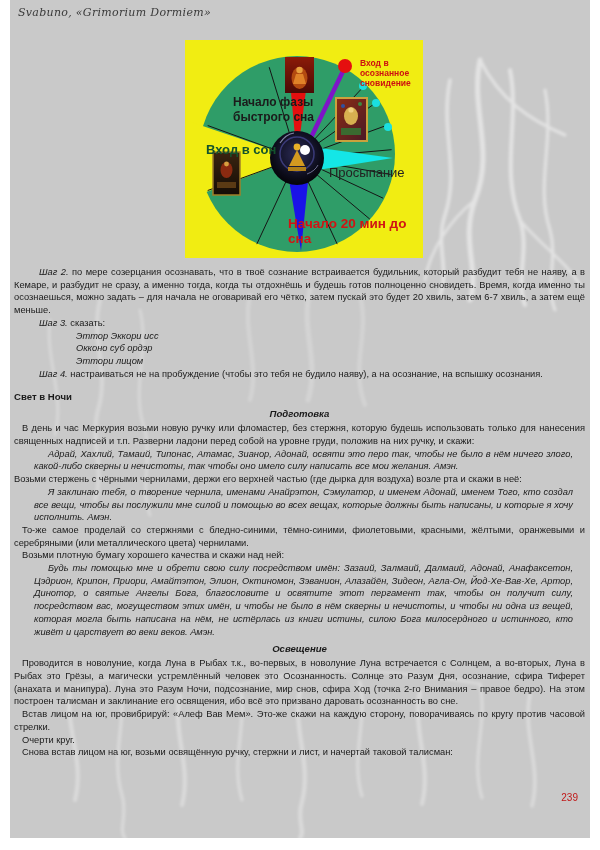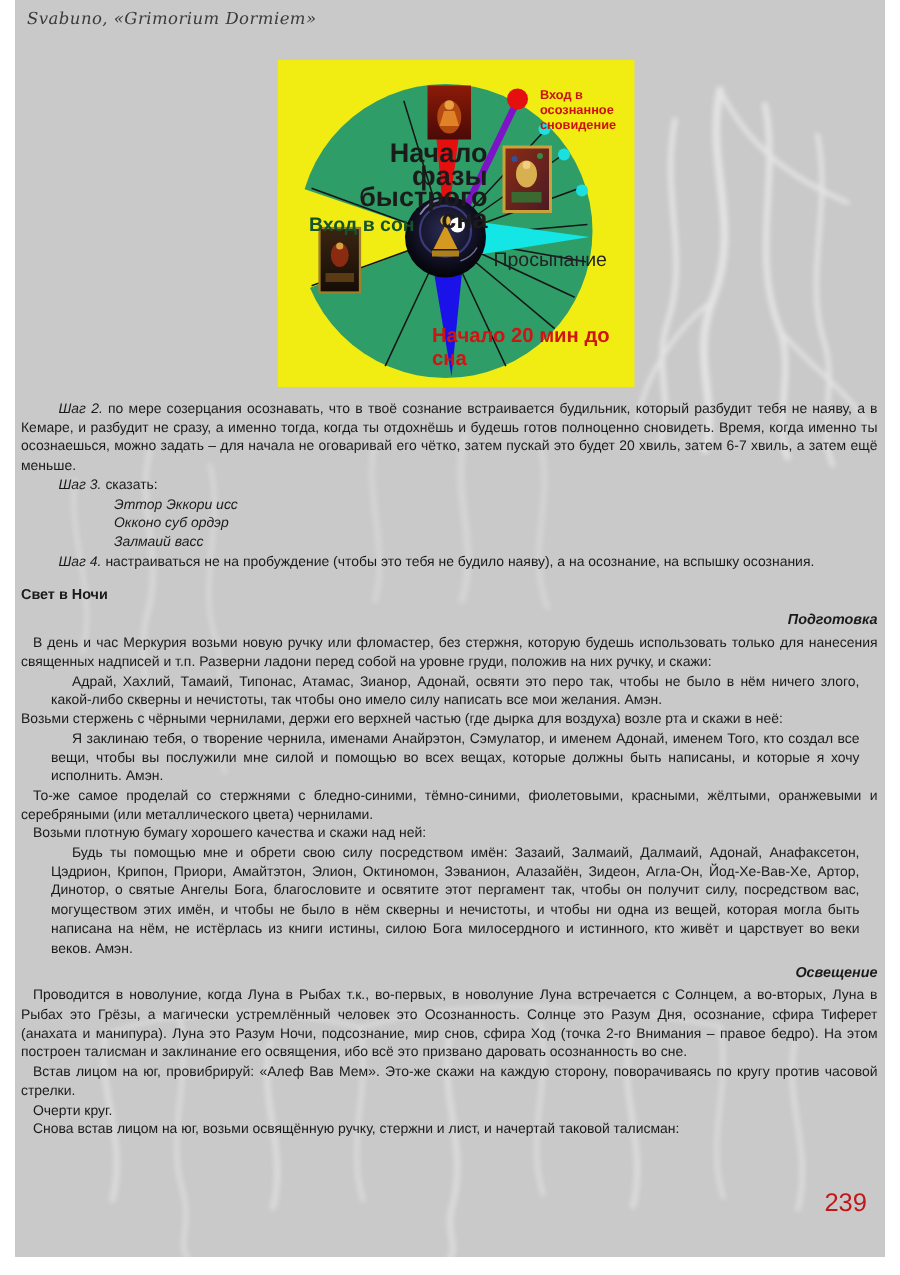--- a/index.html
+++ b/index.html
@@ -19,46 +19,46 @@
     font-style:italic;font-size:11px;color:#3a3a3a;
     letter-spacing:0.3px;
   }
   
   .diagram{
     position:absolute;left:175px;top:40px;width:238px;height:218px;
     background:#f1ed12;
   }
   .diagram svg{position:absolute;left:0;top:0;}
   .dlabel{position:absolute;white-space:pre-line;}
-  .lbl-rem{left:48px;top:55px;width:92px;text-align:right;
-    font-size:18px;line-height:14.5px;font-weight:bold;color:#1b1b1b;}
+  .lbl-rem{left:48px;top:55px;width:92px;text-align:left;
+    font-size:12px;line-height:14.5px;font-weight:bold;color:#1b1b1b;}
   .lbl-entry{left:21px;top:102px;font-size:13px;font-weight:bold;color:#14532d;}
   .lbl-wake{left:144px;top:125px;font-size:13px;color:#222;}
   .lbl-presleep{left:55px;top:176px;font-size:13.5px;font-weight:bold;color:#d01414;padding-left:48px;}
   .lbl-lucid{left:175px;top:18px;width:68px;font-size:8.5px;line-height:10px;
     font-weight:bold;color:#cc1111;}
   
   .flow{
     position:absolute;left:4px;right:5px;top:266px;
     font-size:9.3px;line-height:12.7px;color:#1a1a1a;
   }
   .para{margin:0;text-align:justify;}
   .ind-step{text-indent:25px;}
   .ind-sm{text-indent:8px;}
   .it{font-style:italic;}
   .chants{margin:0 0 0 62px;}
   .chant{font-style:italic;}
   .h-main{margin:10px 0 0 0;font-weight:bold;
     font-size:9.6px;line-height:13px;font-style:normal;}
-  .h-sub{margin:4px 0 2px 0;text-align:right;font-weight:bold;font-style:italic;
+  .h-sub{margin:4px 0 2px 0;text-align:center;font-weight:bold;font-style:italic;
     font-size:9.6px;line-height:13px;}
-  .prayer{margin:0 12px 0 20px;text-indent:14px;text-align:justify;}
+  .prayer{margin:0 12px 0 20px;text-indent:14px;font-style:italic;text-align:justify;}
   .page-number{
     position:absolute;right:12px;top:792px;
-    font-size:17px;color:#c01818;
+    font-size:10px;color:#c01818;
   }
 </style>
 </head>
 <body>
 
 <div class="page">
 
   <svg class="wm" width="580" height="838" viewBox="0 0 580 838">
     <defs>
       <filter id="wb" x="-30%" y="-30%" width="160%" height="160%">
@@ -202,21 +202,21 @@
 
   <div class="flow">
 
     <p class="para ind-step"><span class="it">Шаг 2.</span> <span>по мере созерцания осознавать, что в твоё сознание встраивается будильник, который разбудит тебя не наяву, а в Кемаре, и разбудит не сразу, а именно тогда, когда ты отдохнёшь и будешь готов полноценно сновидеть. Время, когда именно ты осознаешься, можно задать – для начала не оговаривай его чётко, затем пускай это будет 20 хвиль, затем 6-7 хвиль, а затем ещё меньше.</span></p>
 
     <p class="para ind-step"><span class="it">Шаг 3.</span> <span>сказать:</span></p>
 
     <div class="chants">
       <div class="chant">Эттор Эккори исс</div>
       <div class="chant">Окконо суб ордэр</div>
-      <div class="chant">Залмаий васс</div>
+      <div class="chant">Эттори лицом</div>
     </div>
 
     <p class="para ind-step"><span class="it">Шаг 4.</span> <span>настраиваться не на пробуждение (чтобы это тебя не будило наяву), а на осознание, на вспышку осознания.</span></p>
 
     <div class="h-main">Свет в Ночи</div>
     <div class="h-sub">Подготовка</div>
 
     <p class="para ind-sm">В день и час Меркурия возьми новую ручку или фломастер, без стержня, которую будешь использовать только для нанесения священных надписей и т.п. Разверни ладони перед собой на уровне груди, положив на них ручку, и скажи:</p>
     <p class="para prayer">Адрай, Хахлий, Тамаий, Типонас, Атамас, Зианор, Адонай, освяти это перо так, чтобы не было в нём ничего злого, какой-либо скверны и нечистоты, так чтобы оно имело силу написать все мои желания. Амэн.</p>
     <p class="para">Возьми стержень с чёрными чернилами, держи его верхней частью (где дырка для воздуха) возле рта и скажи в неё:</p>

